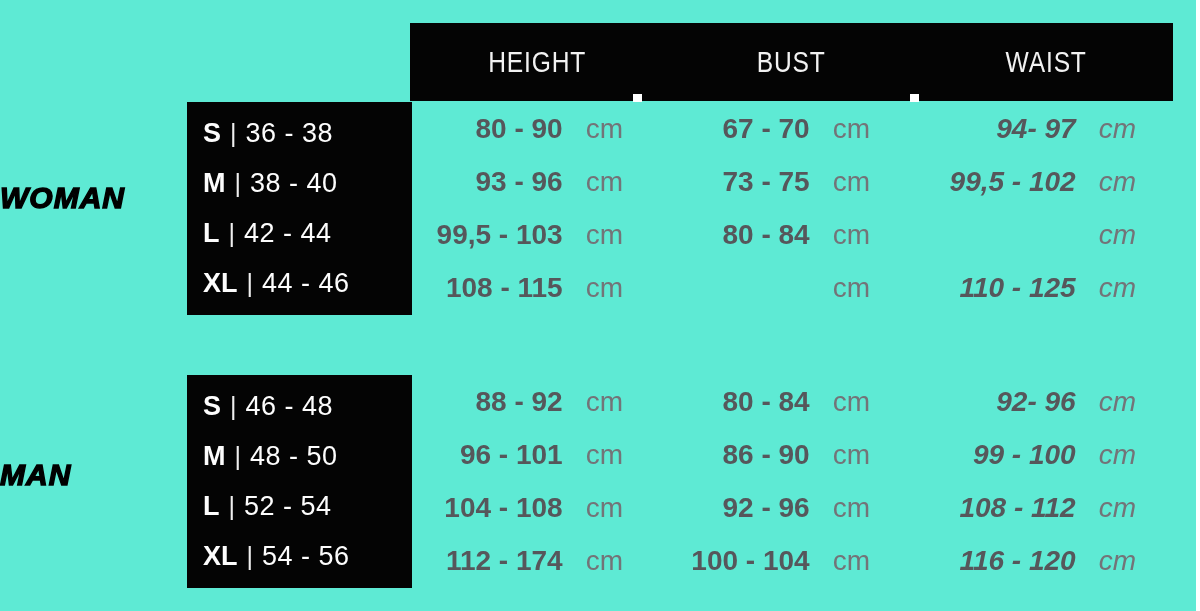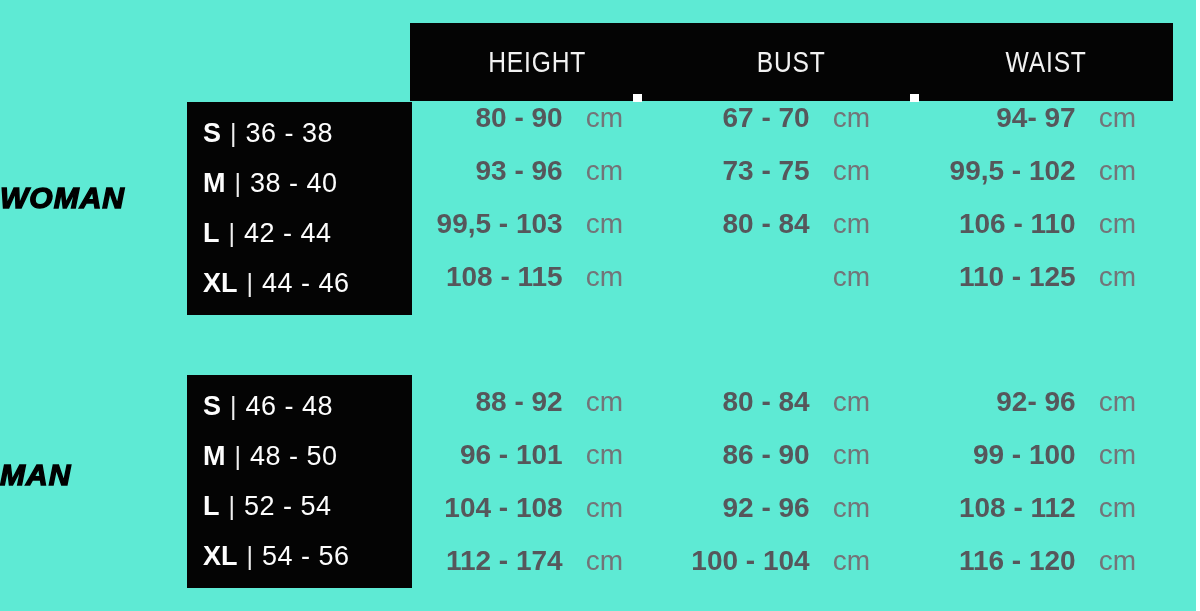--- a/index.html
+++ b/index.html
@@ -83,32 +83,32 @@
 
   
   .data-grid {
     position: absolute;
     left: 412px;
     width: 762px; height: 213px;
     display: grid;
     grid-template-columns: repeat(3, 1fr);
     grid-template-rows: repeat(4, 1fr);
   }
-  .grid-woman { top: 91px; }
+  .grid-woman { top: 102px; }
   .grid-man   { top: 375px; }
   .cell {
     display: flex;
     align-items: center;
     justify-content: flex-end;
     font-size: 28px;
     white-space: pre;
   }
   .data-grid .cell:nth-child(3n+1) { padding-right: 43px; }
   .data-grid .cell:nth-child(3n+2) { padding-right: 50px; }
-  .data-grid .cell:nth-child(3n)   { padding-right: 38px; }
+  .data-grid .cell:nth-child(3n)   { padding-right: 38px; font-style: italic; }
   .val  { font-weight: bold; color: #56575b; }
   .unit { font-weight: 400; color: #737478; margin-left: 23px; }
 </style>
 </head>
 <body>
 
 <div class="canvas">
 
   <div class="header-bar">
     <div class="hcell">HEIGHT</div>
@@ -145,21 +145,21 @@
 
   <div class="data-grid grid-woman">
     <div class="cell"><span class="val">80 - 90</span><span class="unit">cm</span></div>
     <div class="cell"><span class="val">67 - 70</span><span class="unit">cm</span></div>
     <div class="cell"><span class="val">94- 97</span><span class="unit">cm</span></div>
     <div class="cell"><span class="val">93 - 96</span><span class="unit">cm</span></div>
     <div class="cell"><span class="val">73 - 75</span><span class="unit">cm</span></div>
     <div class="cell"><span class="val">99,5 - 102</span><span class="unit">cm</span></div>
     <div class="cell"><span class="val">99,5 - 103</span><span class="unit">cm</span></div>
     <div class="cell"><span class="val">80 - 84</span><span class="unit">cm</span></div>
-    <div class="cell"><span class="val">106 - 110</span><span class="unit">cm</span></div>
+    <div class="cell"><span class="unit">cm</span></div>
     <div class="cell"><span class="val">108 - 115</span><span class="unit">cm</span></div>
     <div class="cell"><span class="unit">cm</span></div>
     <div class="cell"><span class="val">110 - 125</span><span class="unit">cm</span></div>
   </div>
 
   <div class="group-label label-man">MAN</div>
 
   <div class="size-box box-man">
     <div class="size-row">
       <span class="sz">S</span>

